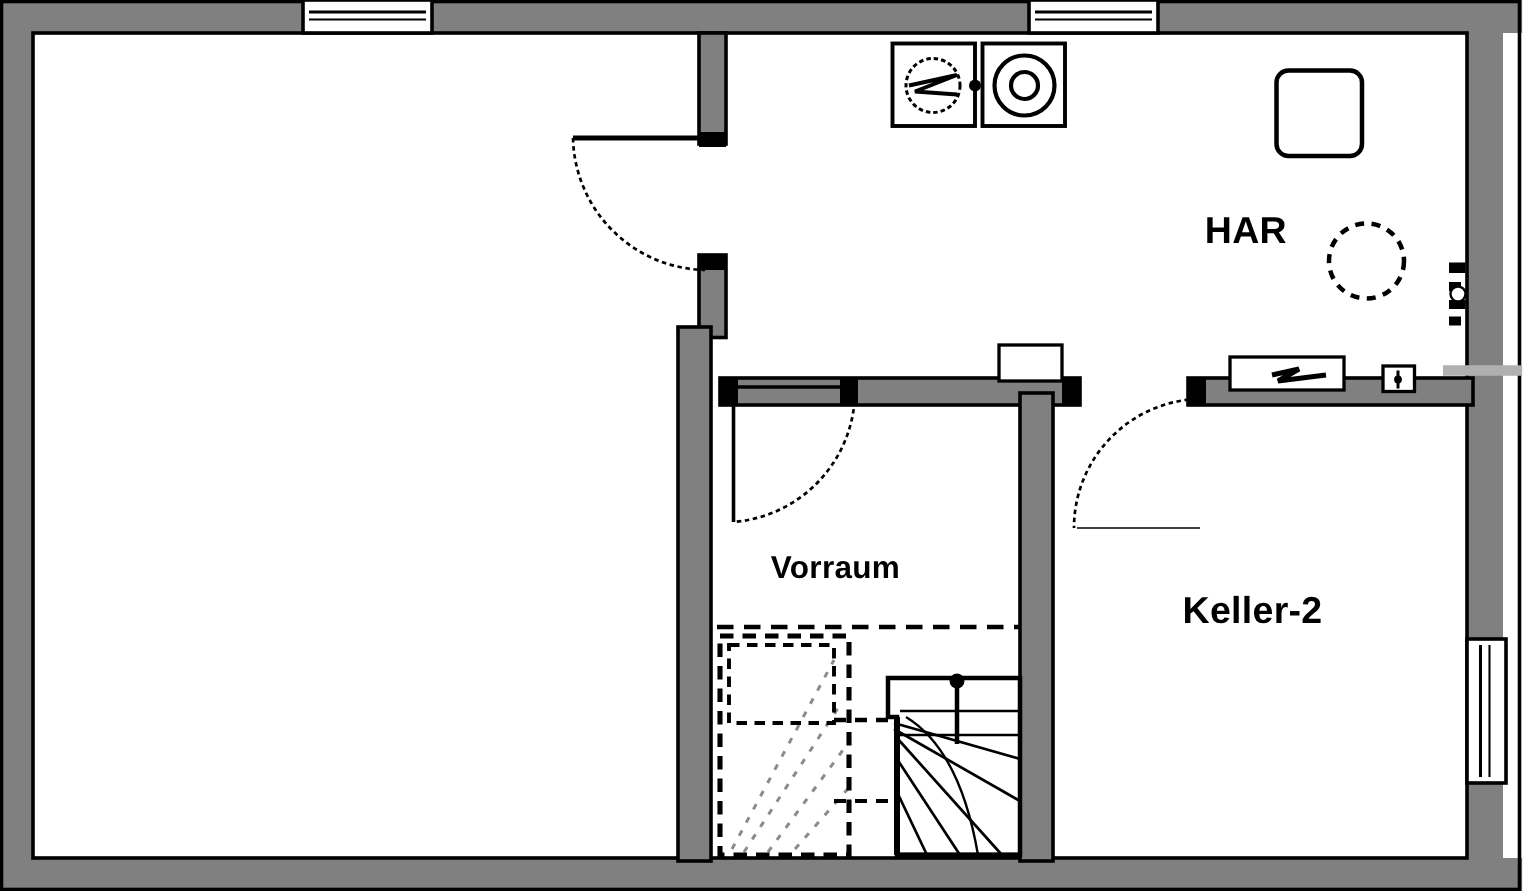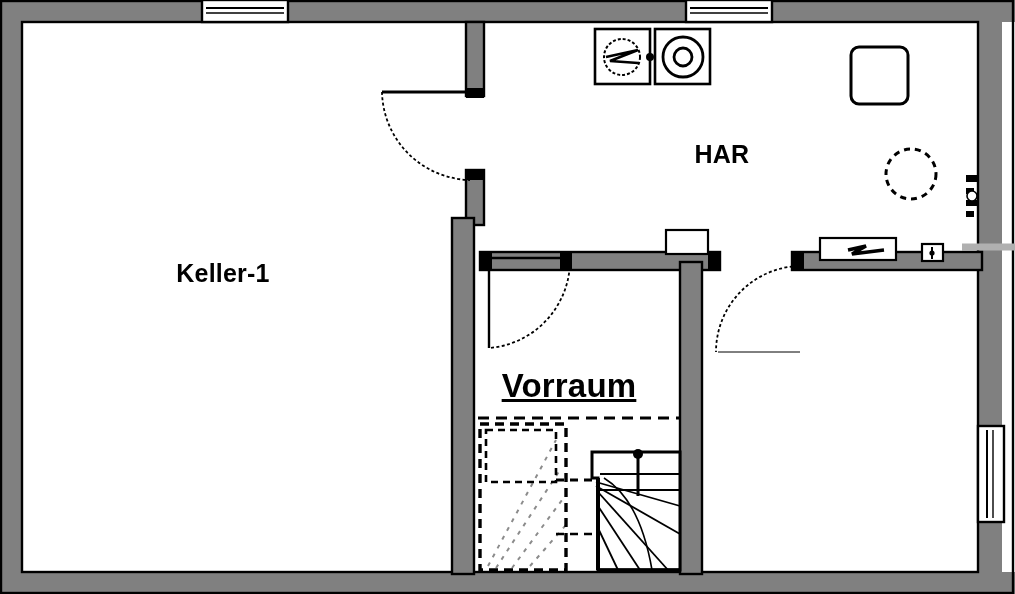--- a/index.html
+++ b/index.html
@@ -38,31 +38,31 @@
   .room-label .line {
     display: block;
   }
   #label-keller1 {
     left: 53px;
     top: 259px;
     width: 340px;
     font-size: 25px;
   }
   #label-har {
-    left: 612px;
+    left: 638px;
     top: 140px;
     width: 220px;
     font-size: 25px;
+    text-align: right;
   }
   #label-vorraum {
-    left: 454px;
+    left: 442px;
     top: 367px;
     width: 230px;
-    font-size: 33px;
-    text-decoration: underline;
+    font-size: 21px;
   }
   #label-keller2 {
     left: 725px;
     top: 393px;
     width: 220px;
     font-size: 25px;
   }
 </style>
 </head>
 <body>
@@ -252,25 +252,27 @@
       </g>
 
       <g>
         <line x1="598" y1="570" x2="680" y2="570" stroke="#000000" stroke-width="3.4"></line>
       </g>
 
     </g>
   </svg>
 
   <div class="room-label" id="label-keller1">
-    <span class="line">Keller-1</span>
   </div>
 
   <div class="room-label" id="label-har">
     <span class="line">HAR</span>
   </div>
 
   <div class="room-label" id="label-vorraum">
     <span class="line">Vorraum</span>
   </div>
 
+  <div class="room-label" id="label-keller2">
+    <span class="line">Keller-2</span>
+  </div>
 
 </div>
 
 </body></html>

